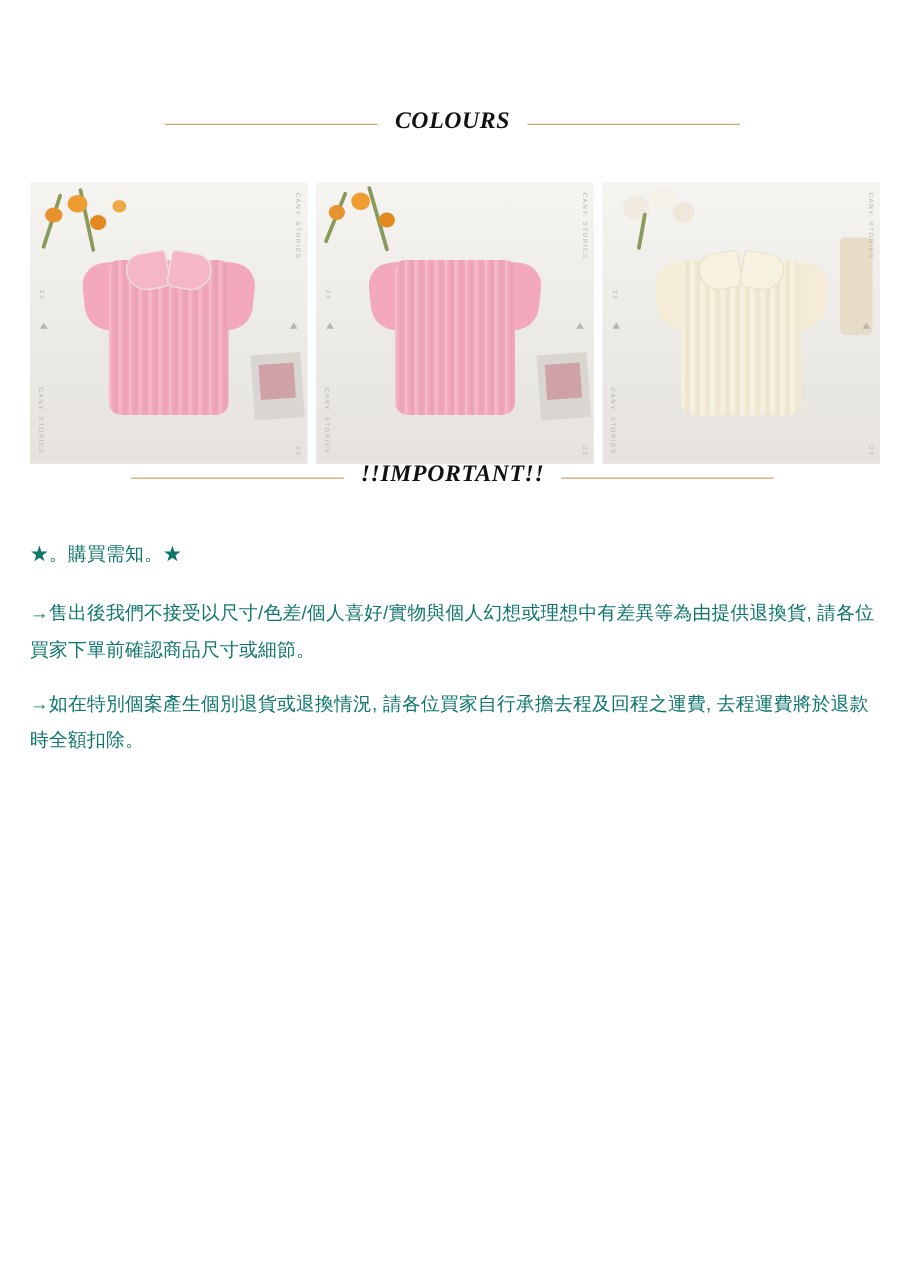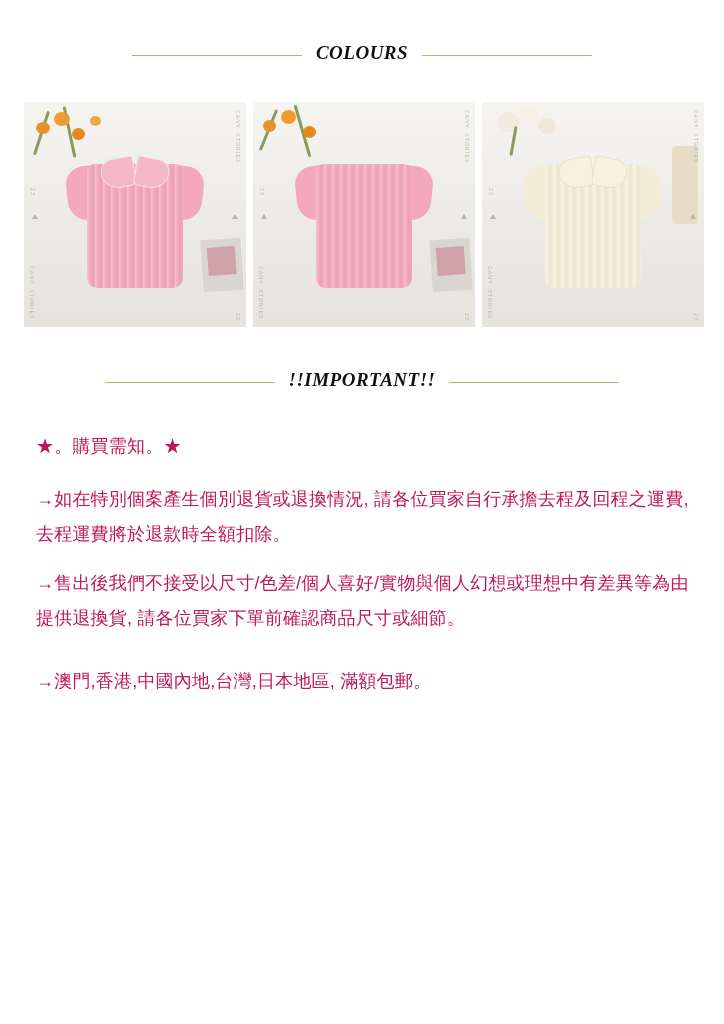--- a/index.html
+++ b/index.html
@@ -41,22 +41,22 @@
     font-style: italic;
     font-weight: bold;
     font-size: 19px;
     letter-spacing: 0.5px;
     padding: 0 14px;
     white-space: nowrap;
     color: #111;
     transform: translateY(-2px);
   }
 
-  #colours-head { margin-top: 44px; text-align: center; }
-  #important-head { margin-top: 44px; }
+  #colours-head { margin-top: 88px; text-align: center; }
+  #important-head { }
 
   
   .photo-row {
     margin-top: 36px;
     display: flex;
     justify-content: space-between;
     gap: 7px;
   }
   .photo {
     position: relative;
@@ -198,25 +198,24 @@
     top: 44px;
     width: 26px;
     height: 78px;
     background: #e7dcc6;
     border-radius: 4px;
   }
 
   
   .content {
     margin-top: 36px;
-    font-size: 18px;
+    font-size: 15px;
     line-height: 1.95;
-    color: #be185d;
+    color: #0f766e;
     letter-spacing: 0.2px;
-    margin-left: 12px;
   }
   .content p { margin: 0 0 14px 0; }
   .content p.head { margin-bottom: 18px; }
   .content .gap { height: 14px; }
 </style>
 </head>
 <body>
 
 <div class="page">
 
@@ -315,19 +314,18 @@
   </div>
 
   <div class="section-head" id="important-head">
     <span class="rule"></span>
     <span class="title">!!IMPORTANT!!</span>
     <span class="rule"></span>
   </div>
 
   <div class="content">
     <p class="head">★。購買需知。★</p>
+    <p>→售出後我們不接受以尺寸/色差/個人喜好/實物與個人幻想或理想中有差異等為由提供退換貨, 請各位買家下單前確認商品尺寸或細節。</p>
     <p>→如在特別個案產生個別退貨或退換情況, 請各位買家自行承擔去程及回程之運費, 去程運費將於退款時全額扣除。</p>
-    <p>→售出後我們不接受以尺寸/色差/個人喜好/實物與個人幻想或理想中有差異等為由提供退換貨, 請各位買家下單前確認商品尺寸或細節。</p>
     <div class="gap"></div>
-    <p>→澳門,香港,中國內地,台灣,日本地區, 滿額包郵。</p>
   </div>
 
 </div>
 
 </body></html>

